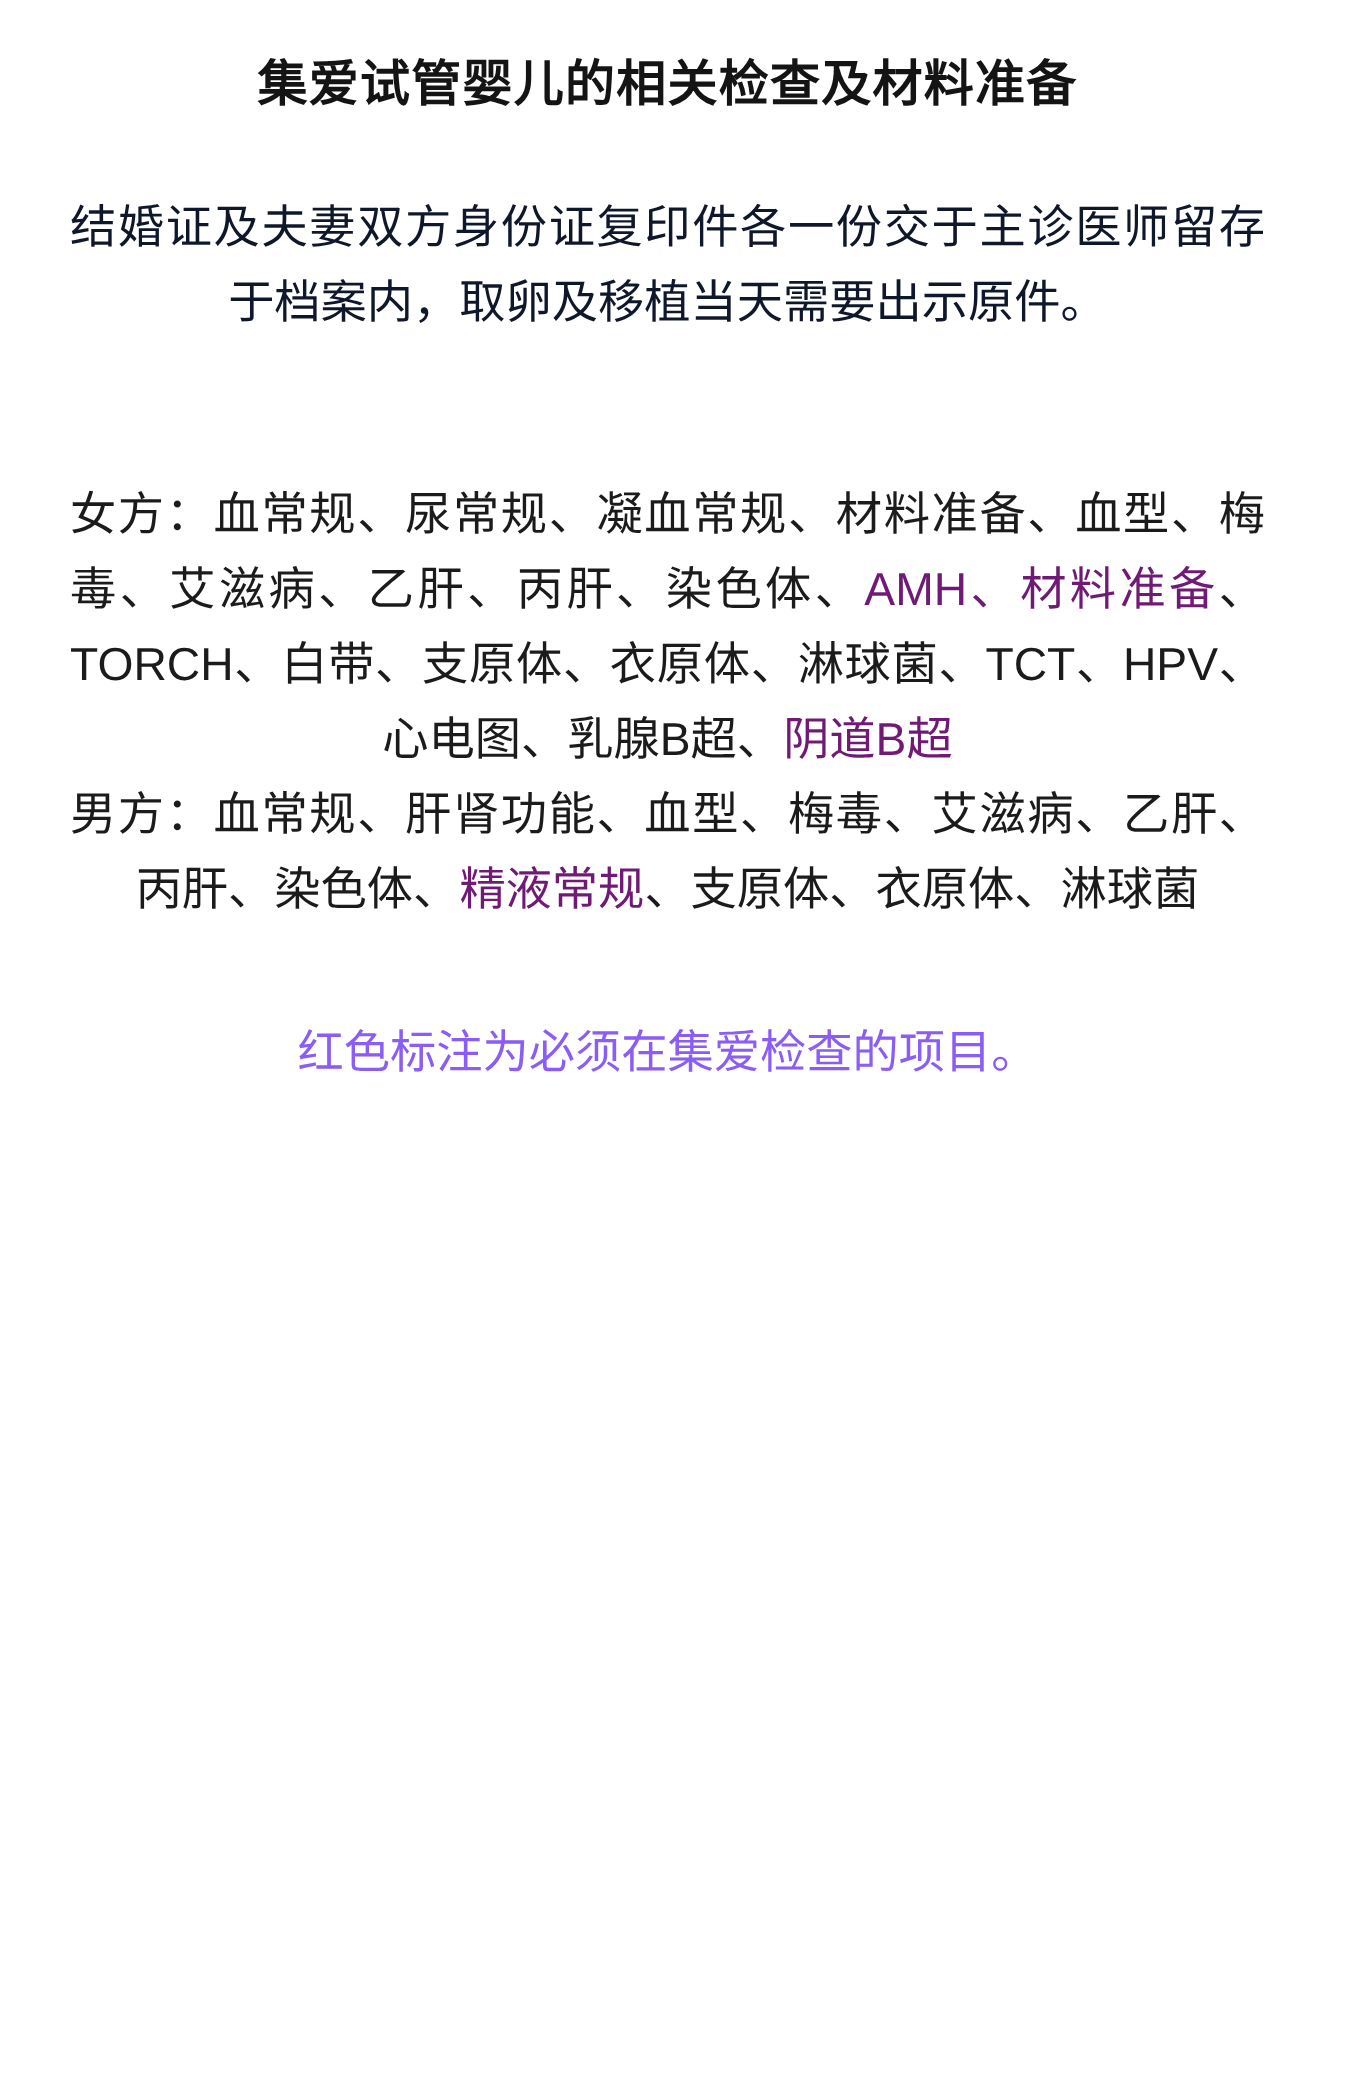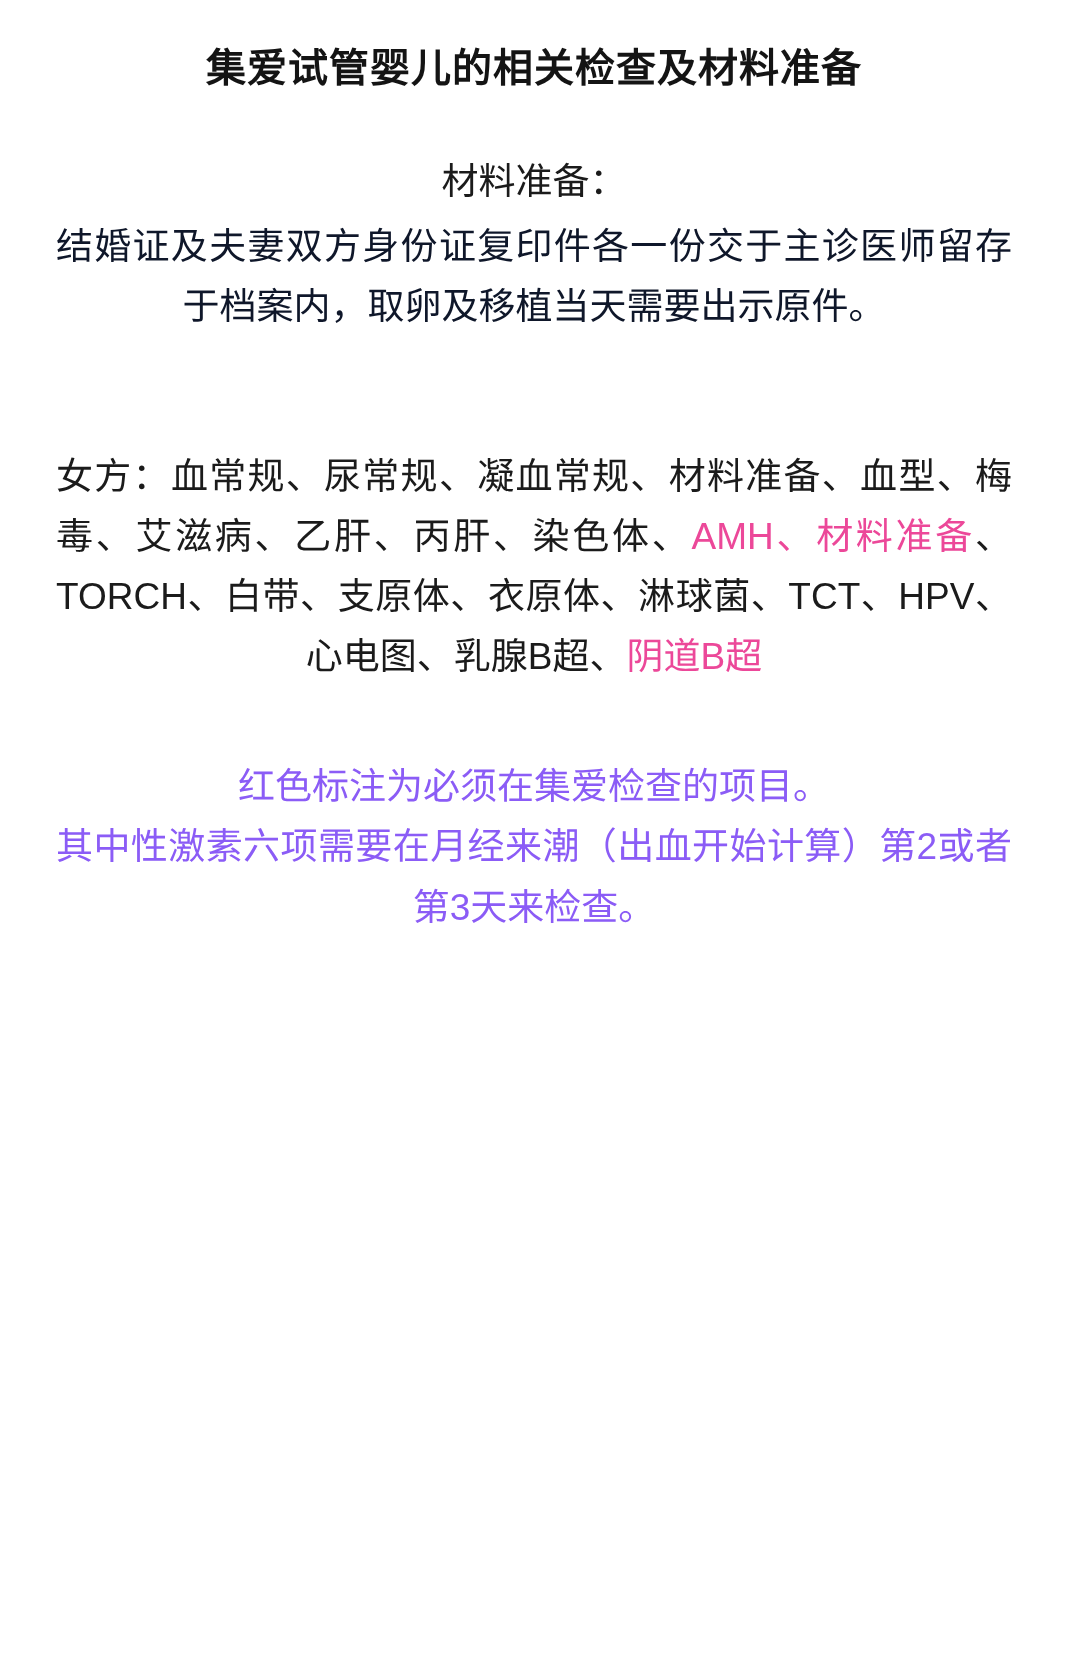--- a/index.html
+++ b/index.html
@@ -45,21 +45,21 @@
     text-align: center;
     font-size: 37px;
     line-height: 1.62;
     color: #0f172a;
     text-align: justify;
     text-align-last: center;
     text-justify: inter-character;
   }
   .gap-lg { height: 56px; }
   .red {
-    color: #ec4899;
+    color: #701a75;
   }
   .block-exam .row {
     font-size: 37px;
     line-height: 1.62;
     text-align: justify;
     text-align-last: center;
     text-justify: inter-character;
   }
   .footer-note {
     margin-top: 70px;
@@ -78,32 +78,33 @@
   }
 </style>
 </head>
 <body>
 
 <div class="page">
 
   <h1 class="title">集爱试管婴儿的相关检查及材料准备</h1>
 
   <div class="section">
-    <div class="section-heading center-line">材料准备：</div>
     <div class="para">结婚证及夫妻双方身份证复印件各一份交于主诊医师留存于档案内，取卵及移植当天需要出示原件。</div>
   </div>
 
   <div class="gap-lg"></div>
 
   <div class="section block-exam">
 
     <div class="row">
       <span>女方：</span><span>血常规、尿常规、凝血常规、材料准备、血型、梅毒、艾滋病、乙肝、丙肝、染色体、</span><span class="red">AMH</span><span class="red">、</span><span class="red">材料准备</span><span>、TORCH、白带、支原体、衣原体、淋球菌、TCT、HPV、心电图、乳腺B超、</span><span class="red">阴道B超</span>
     </div>
 
+    <div class="row">
+      <span>男方：</span><span>血常规、肝肾功能、血型、梅毒、艾滋病、乙肝、丙肝、染色体、</span><span class="red">精液常规</span><span>、支原体、衣原体、淋球菌</span>
+    </div>
   </div>
 
   <div class="footer-note">
     <div class="line center-line">红色标注为必须在集爱检查的项目。</div>
-    <div class="line">其中性激素六项需要在月经来潮（出血开始计算）第2或者第3天来检查。</div>
   </div>
 
 </div>
 
 </body></html>

